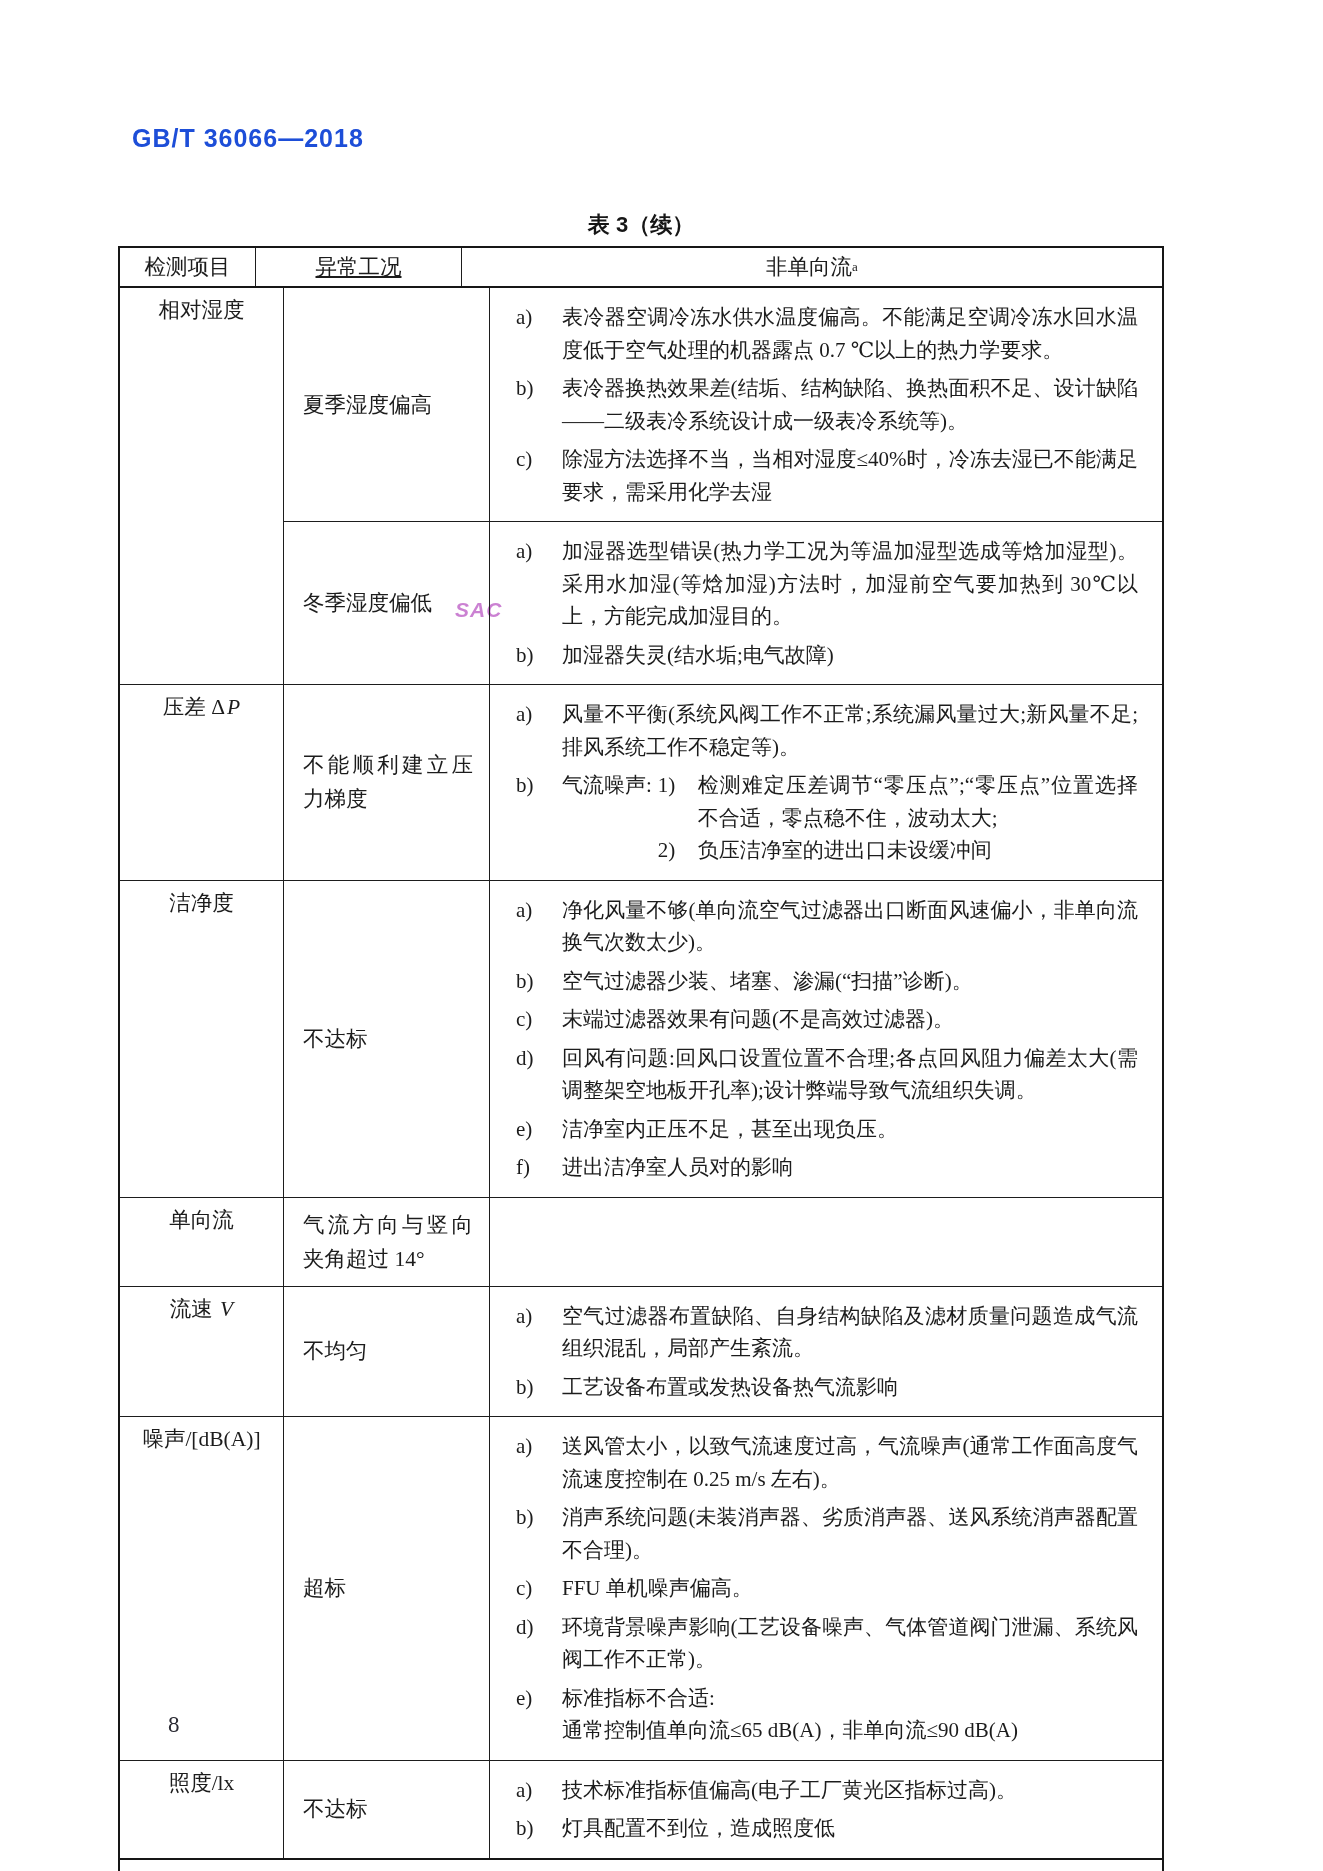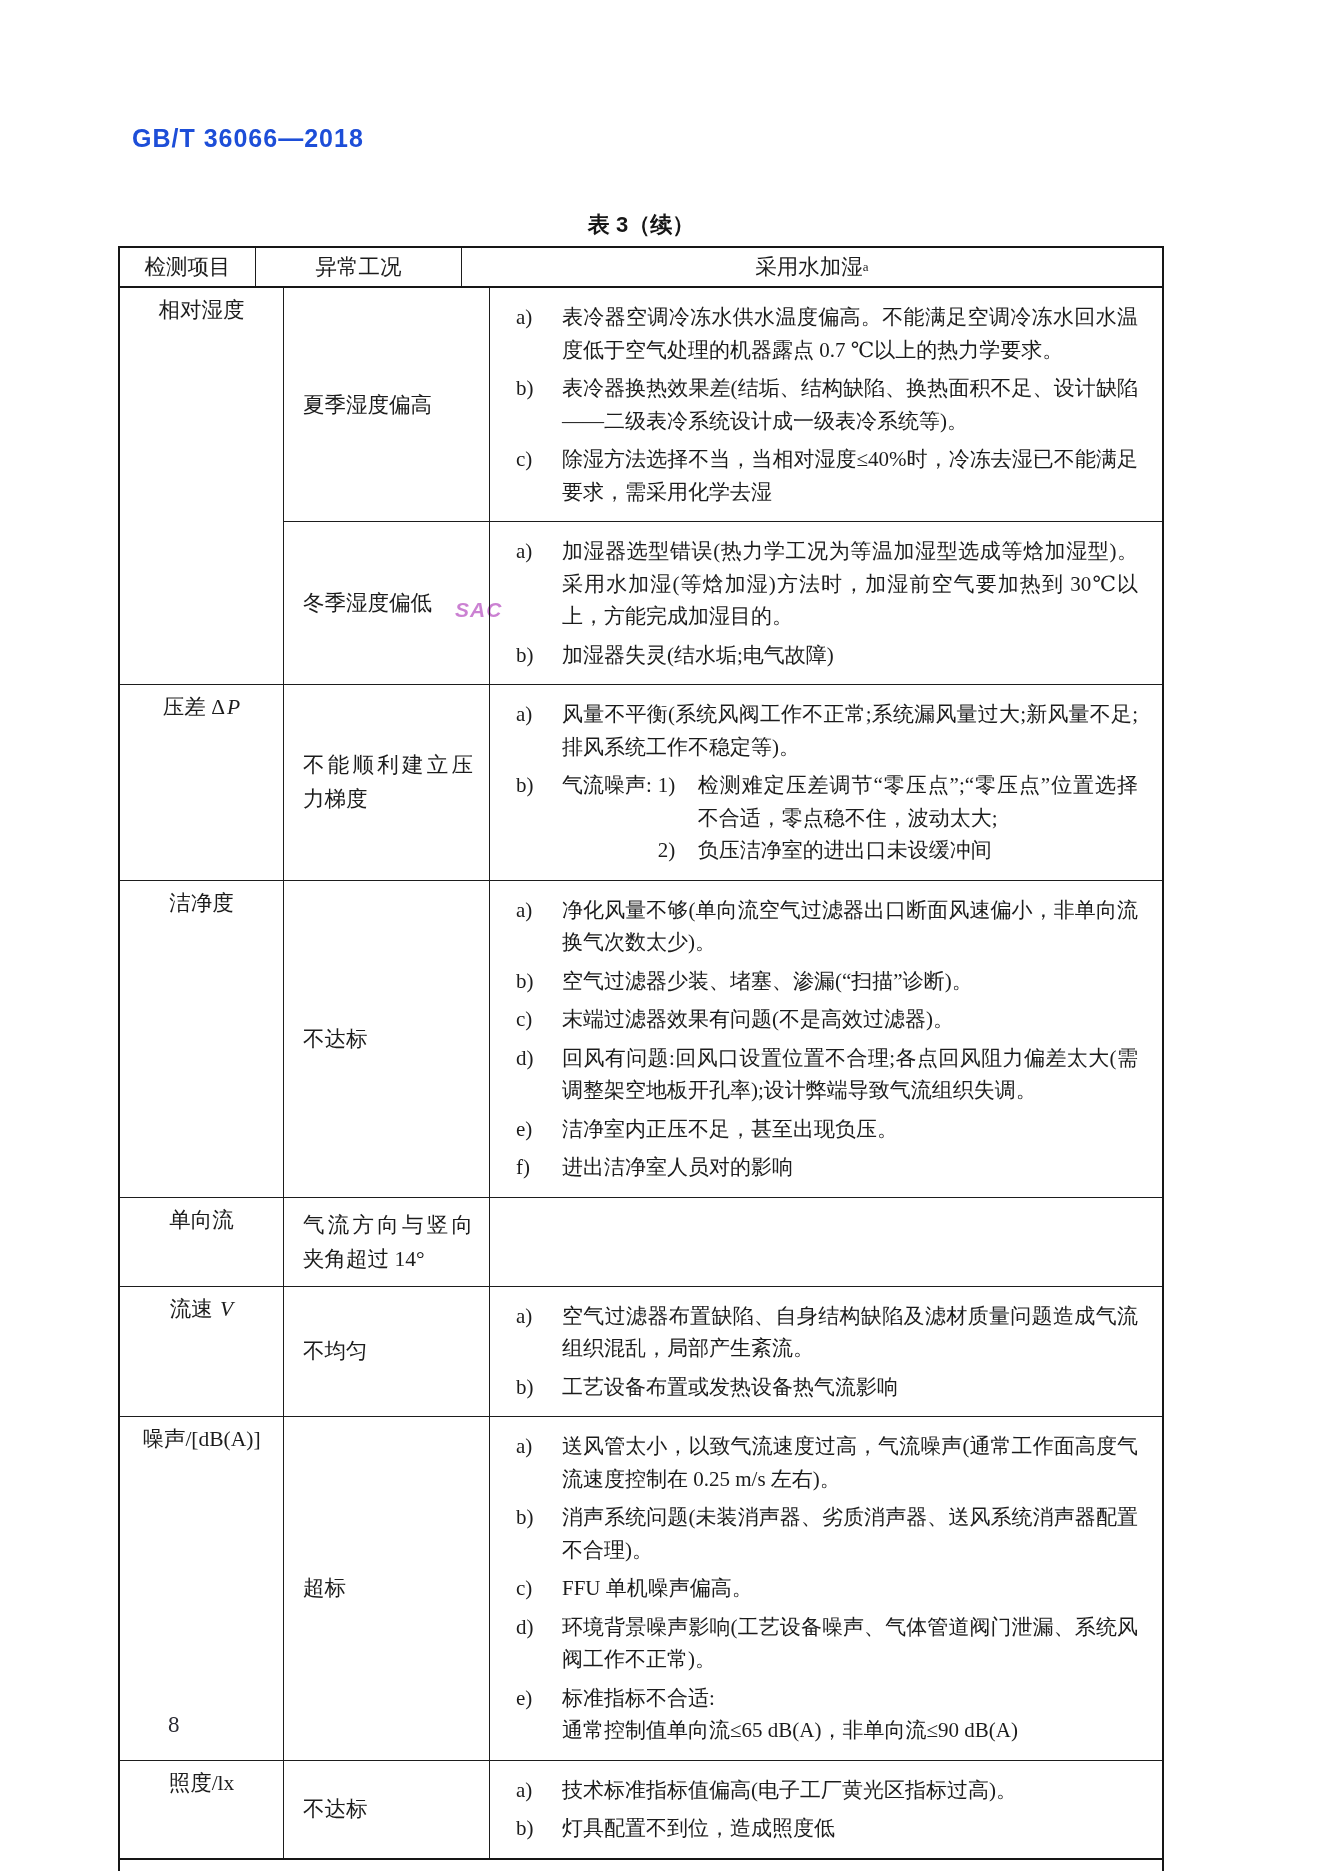--- a/index.html
+++ b/index.html
@@ -49,21 +49,21 @@
     height: 40px;
   }
   .th {
     display: flex;
     align-items: center;
     justify-content: center;
     font-size: 21.5px;
   }
   .th sup { font-size: 13px; line-height: 0; }
   .w1 { width: 136px; flex: none; }
-  .w2 { width: 206px; flex: none; }
+  .w2 { width: 206px; flex: none; text-decoration: underline; }
   .w3 { flex: 1; }
   .vline-r { border-right: 1.5px solid #1d1d1d; }
   .tg { display: flex; }
   .tg + .tg { border-top: 1.5px solid #1d1d1d; }
   .c1 {
     width: 164px; flex: none;
     border-right: 1.5px solid #1d1d1d;
     display: flex; justify-content: center;
     text-align: center;
     padding: 6px 4px;
@@ -135,21 +135,21 @@
 
   <div class="std-table">
     <div class="thead">
       <div class="th w1 vline-r">
         <span>检测项目</span>
       </div>
       <div class="th w2 vline-r">
         <span>异常工况</span>
       </div>
       <div class="th w3">
-        <span>采用水加湿</span>
+        <span>非单向流</span>
           <sup>a</sup>
       </div>
     </div>
 
     <div>
         <div class="tg">
           <div class="c1">
             <span>相对湿度</span>
           </div>
           <div class="group-right">

